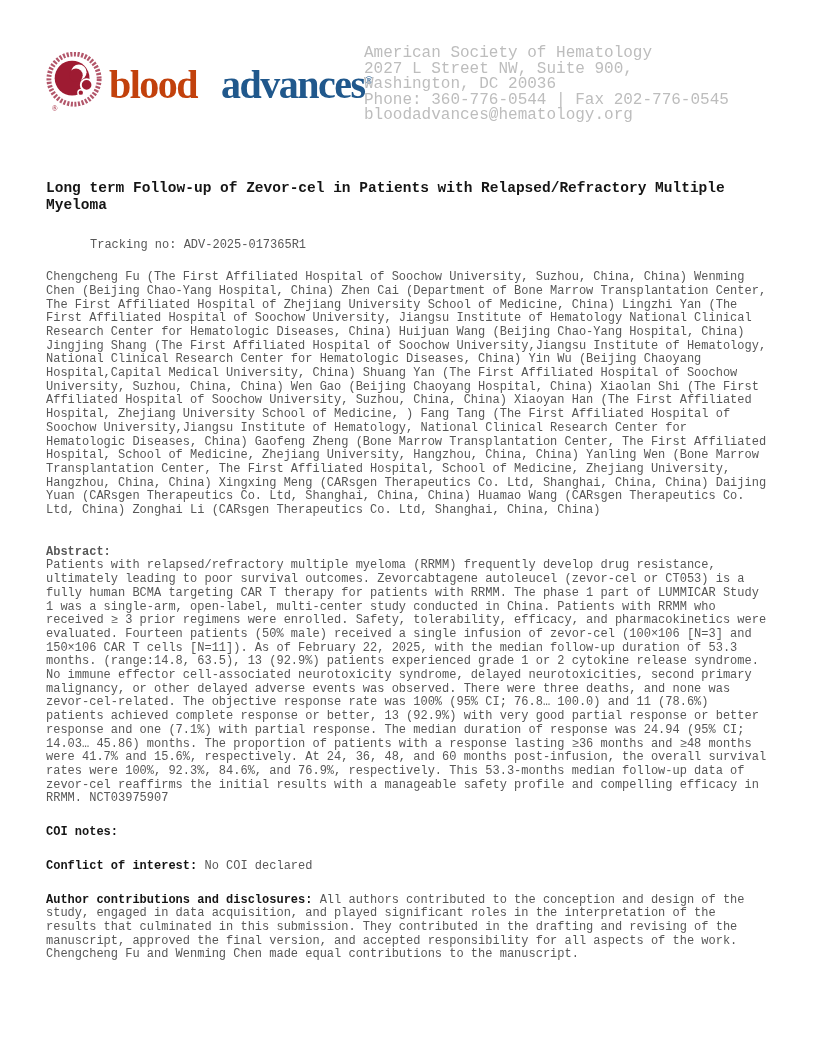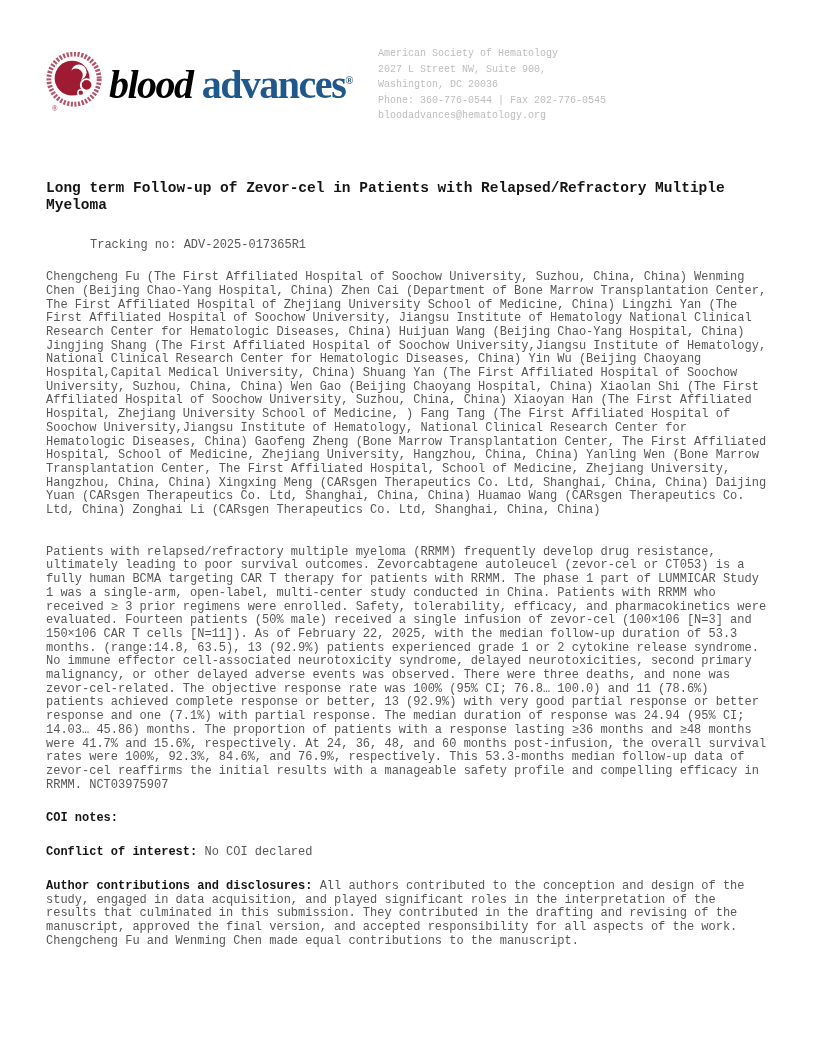--- a/index.html
+++ b/index.html
@@ -33,33 +33,33 @@
   }
   .logo-mark { flex: none; margin-right: 5px; }
   .logo-text {
     font-family: "Liberation Serif", "DejaVu Serif", serif;
     font-weight: bold;
     font-size: 40px;
     line-height: 1;
     letter-spacing: -1.5px;
     white-space: nowrap;
   }
-  .word-blood { color: #000000; font-style: italic; }
-  .word-advances { color: #20588c; margin-left: 9px; }
+  .word-blood { color: #c2410c; }
+  .word-advances { color: #20588c; margin-left: 24px; }
   .reg-mark {
     font-size: 11px;
     color: #20588c;
     vertical-align: super;
     letter-spacing: 0;
   }
   .address {
-    font-size: 10px;
+    font-size: 16px;
     line-height: 15.5px;
     color: #bdbdbd;
-    margin-left: 20px;
+    margin-left: 6px;
     margin-top: 2px;
   }
   .address div { white-space: nowrap; }
 
   
   .doc-title {
     font-size: 14.5px;
     font-weight: bold;
     color: #151515;
     line-height: 17px;
@@ -125,20 +125,21 @@
     </div>
   </div>
 
   <h1 class="doc-title">Long term Follow-up of Zevor-cel in Patients with Relapsed/Refractory Multiple Myeloma</h1>
 
   <p class="tracking"><span>Tracking no:</span> <span>ADV-2025-017365R1</span></p>
 
   <p class="authors">Chengcheng Fu (The First Affiliated Hospital of Soochow University, Suzhou, China, China) Wenming Chen (Beijing Chao-Yang Hospital, China) Zhen Cai (Department of Bone Marrow Transplantation Center, The First Affiliated Hospital of Zhejiang University School of Medicine, China) Lingzhi Yan (The First Affiliated Hospital of Soochow University, Jiangsu Institute of Hematology National Clinical Research Center for Hematologic Diseases, China) Huijuan Wang (Beijing Chao-Yang Hospital, China) Jingjing Shang (The First Affiliated Hospital of Soochow University,Jiangsu Institute of Hematology, National Clinical Research Center for Hematologic Diseases, China) Yin Wu (Beijing Chaoyang Hospital,Capital Medical University, China) Shuang Yan (The First Affiliated Hospital of Soochow University, Suzhou, China, China) Wen Gao (Beijing Chaoyang Hospital, China) Xiaolan Shi (The First Affiliated Hospital of Soochow University, Suzhou, China, China) Xiaoyan Han (The First Affiliated Hospital, Zhejiang University School of Medicine, ) Fang Tang (The First Affiliated Hospital of Soochow University,Jiangsu Institute of Hematology, National Clinical Research Center for Hematologic Diseases, China) Gaofeng Zheng (Bone Marrow Transplantation Center, The First Affiliated Hospital, School of Medicine, Zhejiang University, Hangzhou, China, China) Yanling Wen (Bone Marrow Transplantation Center, The First Affiliated Hospital, School of Medicine, Zhejiang University, Hangzhou, China, China) Xingxing Meng (CARsgen Therapeutics Co. Ltd, Shanghai, China, China) Daijing Yuan (CARsgen Therapeutics Co. Ltd, Shanghai, China, China) Huamao Wang (CARsgen Therapeutics Co. Ltd, China) Zonghai Li (CARsgen Therapeutics Co. Ltd, Shanghai, China, China)</p>
 
   <div class="abstract-block">
+    <div class="section-label body-text">Abstract:</div>
     <div class="body-text">Patients with relapsed/refractory multiple myeloma (RRMM) frequently develop drug resistance, ultimately leading to poor survival outcomes. Zevorcabtagene autoleucel (zevor-cel or CT053) is a fully human BCMA targeting CAR T therapy for patients with RRMM. The phase 1 part of LUMMICAR Study 1 was a single-arm, open-label, multi-center study conducted in China. Patients with RRMM who received ≥ 3 prior regimens were enrolled. Safety, tolerability, efficacy, and pharmacokinetics were evaluated. Fourteen patients (50% male) received a single infusion of zevor-cel (100×106 [N=3] and 150×106 CAR T cells [N=11]). As of February 22, 2025, with the median follow-up duration of 53.3 months. (range:14.8, 63.5), 13 (92.9%) patients experienced grade 1 or 2 cytokine release syndrome. No immune effector cell-associated neurotoxicity syndrome, delayed neurotoxicities, second primary malignancy, or other delayed adverse events was observed. There were three deaths, and none was zevor-cel-related. The objective response rate was 100% (95% CI; 76.8… 100.0) and 11 (78.6%) patients achieved complete response or better, 13 (92.9%) with very good partial response or better response and one (7.1%) with partial response. The median duration of response was 24.94 (95% CI; 14.03… 45.86) months. The proportion of patients with a response lasting ≥36 months and ≥48 months were 41.7% and 15.6%, respectively. At 24, 36, 48, and 60 months post-infusion, the overall survival rates were 100%, 92.3%, 84.6%, and 76.9%, respectively. This 53.3-months median follow-up data of zevor-cel reaffirms the initial results with a manageable safety profile and compelling efficacy in RRMM. NCT03975907</div>
   </div>
 
   <p class="field"><span class="section-label">COI notes:</span> <span></span></p>
 
   <p class="field"><span class="section-label">Conflict of interest:</span> <span>No COI declared</span></p>
 
 
   <p class="field"><span class="section-label">Author contributions and disclosures:</span> <span>All authors contributed to the conception and design of the study, engaged in data acquisition, and played significant roles in the interpretation of the results that culminated in this submission. They contributed in the drafting and revising of the manuscript, approved the final version, and accepted responsibility for all aspects of the work. Chengcheng Fu and Wenming Chen made equal contributions to the manuscript.</span></p>
 

